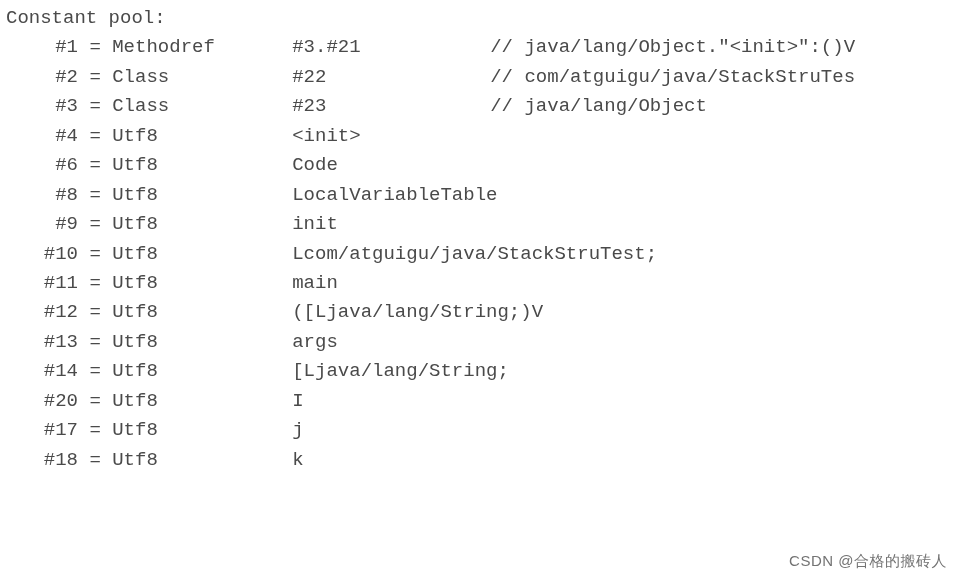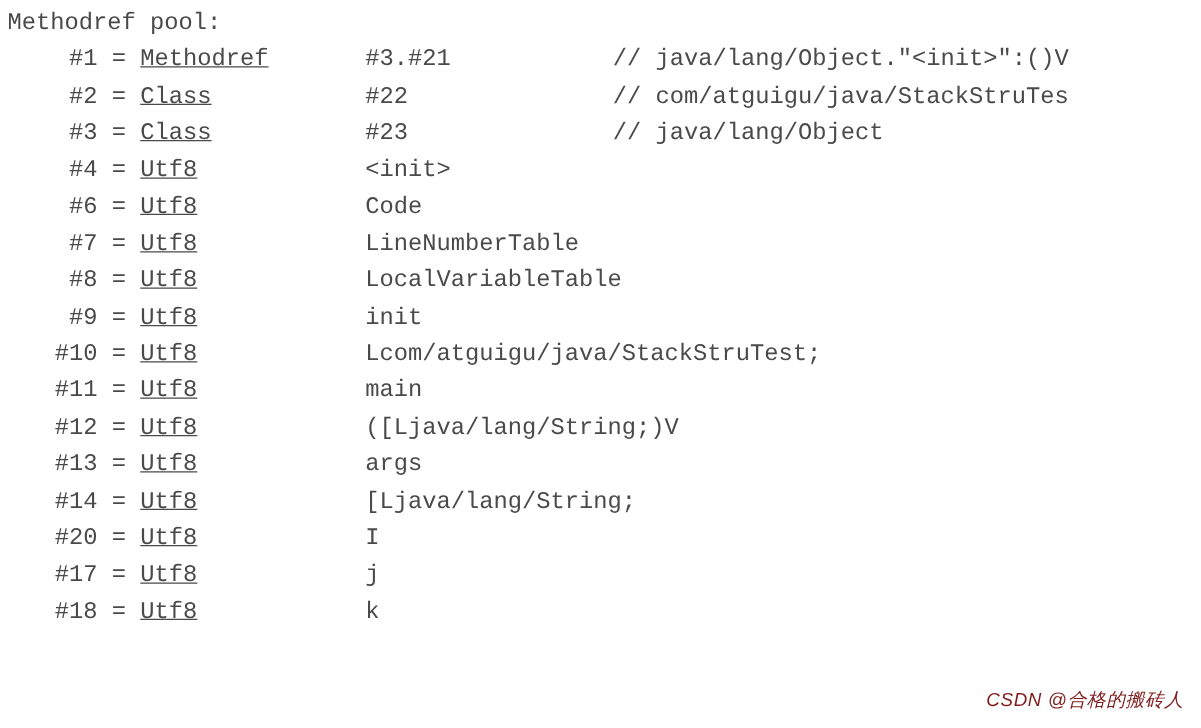--- a/index.html
+++ b/index.html
@@ -12,45 +12,43 @@
       color: #4a4a4a;
       padding: 4px 0 0 6px;
       overflow: hidden;
       position: relative;
       line-height: 1.55;
     }
     .header { white-space: pre; }
     .row { white-space: pre; }
     .idx { display: inline-block; width: 72px; text-align: right; }
     .eq { }
-    .kind { display: inline-block; width: 180px; text-decoration: underline; }
+    .kind { display: inline-block; width: 180px; }
     .value { display: inline-block; width: 198px; }
     .comment { display: inline-block; }
     .watermark {
       position: absolute;
       right: 14px;
       bottom: 10px;
-      color: #7f1d1d;
+      color: #737373;
       font-family: Arial, "Microsoft YaHei", sans-serif;
       font-size: 15px;
       letter-spacing: 0.5px;
-      font-style: italic;
     }
   </style>
 </head>
 <body>
 
-<div class="header">Methodref pool:</div>
+<div class="header">Constant pool:</div>
 <div id="rows">
     <div class="row"><span class="idx">#1</span><span class="eq"> = </span><span class="kind">Methodref</span><span class="value">#3.#21</span><span class="comment">// java/lang/Object."&lt;init&gt;":()V</span></div>
     <div class="row"><span class="idx">#2</span><span class="eq"> = </span><span class="kind">Class</span><span class="value">#22</span><span class="comment">// com/atguigu/java/StackStruTes</span></div>
     <div class="row"><span class="idx">#3</span><span class="eq"> = </span><span class="kind">Class</span><span class="value">#23</span><span class="comment">// java/lang/Object</span></div>
     <div class="row"><span class="idx">#4</span><span class="eq"> = </span><span class="kind">Utf8</span><span class="value">&lt;init&gt;</span></div>
     <div class="row"><span class="idx">#6</span><span class="eq"> = </span><span class="kind">Utf8</span><span class="value">Code</span></div>
-    <div class="row"><span class="idx">#7</span><span class="eq"> = </span><span class="kind">Utf8</span><span class="value">LineNumberTable</span></div>
     <div class="row"><span class="idx">#8</span><span class="eq"> = </span><span class="kind">Utf8</span><span class="value">LocalVariableTable</span></div>
     <div class="row"><span class="idx">#9</span><span class="eq"> = </span><span class="kind">Utf8</span><span class="value">init</span></div>
     <div class="row"><span class="idx">#10</span><span class="eq"> = </span><span class="kind">Utf8</span><span class="value">Lcom/atguigu/java/StackStruTest;</span></div>
     <div class="row"><span class="idx">#11</span><span class="eq"> = </span><span class="kind">Utf8</span><span class="value">main</span></div>
     <div class="row"><span class="idx">#12</span><span class="eq"> = </span><span class="kind">Utf8</span><span class="value">([Ljava/lang/String;)V</span></div>
     <div class="row"><span class="idx">#13</span><span class="eq"> = </span><span class="kind">Utf8</span><span class="value">args</span></div>
     <div class="row"><span class="idx">#14</span><span class="eq"> = </span><span class="kind">Utf8</span><span class="value">[Ljava/lang/String;</span></div>
     <div class="row"><span class="idx">#20</span><span class="eq"> = </span><span class="kind">Utf8</span><span class="value">I</span></div>
     <div class="row"><span class="idx">#17</span><span class="eq"> = </span><span class="kind">Utf8</span><span class="value">j</span></div>
     <div class="row"><span class="idx">#18</span><span class="eq"> = </span><span class="kind">Utf8</span><span class="value">k</span></div>

